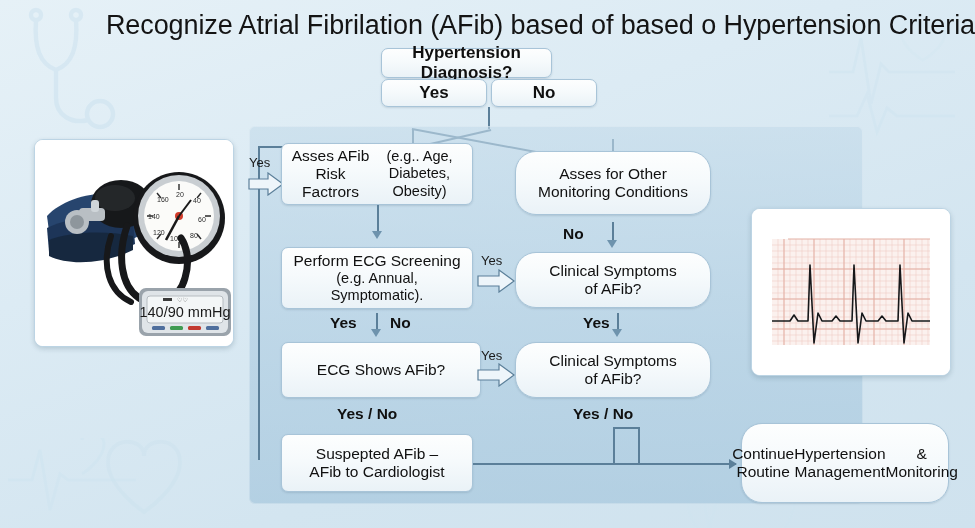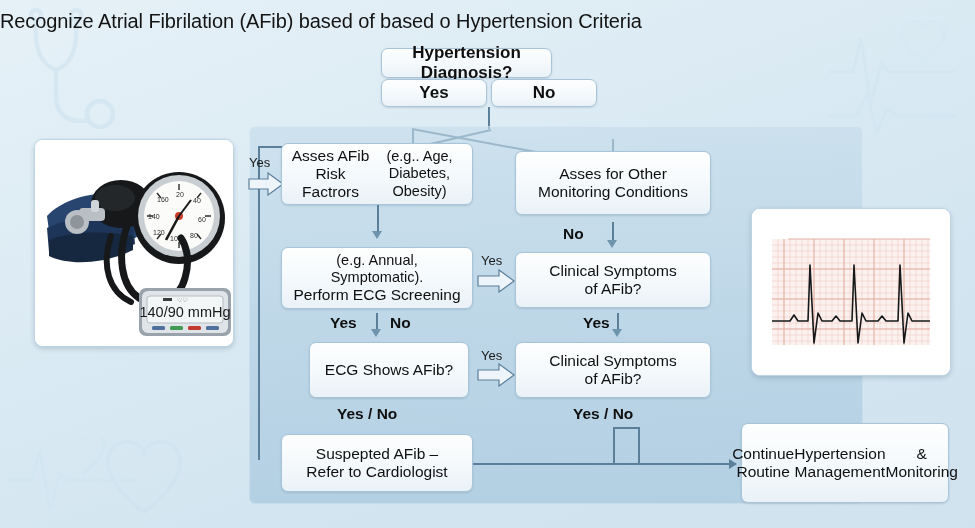--- a/index.html
+++ b/index.html
@@ -17,22 +17,22 @@
   .wm{position:absolute;opacity:.40;pointer-events:none;}
   .wm svg{display:block;}
   .wm-stetho{left:14px;top:2px;}
   .wm-ecg-tr{right:18px;top:20px;}
   .wm-heart-bl{left:96px;bottom:6px;}
   .wm-ecg-bl{left:8px;bottom:4px;}
   .wm-circle-br{right:150px;bottom:-30px;}
   
   .title{
     position:absolute;left:0;right:0;top:10px;
-    text-align:left;
-    font-size:20px;
+    text-align:right;
+    font-size:27px;
     color:#141414;
     letter-spacing:-0.1px;
     white-space:nowrap;
   }
   
   .box{
     position:absolute;
     box-sizing:border-box;
     border:1px solid #a8c4d8;
     border-radius:7px;
@@ -40,21 +40,21 @@
     box-shadow:0 1px 2px rgba(60,90,110,.18);
     display:flex;align-items:center;justify-content:center;
     text-align:center;
     color:#101010;
     line-height:1.18;
     padding:2px 6px;
   }
   .box.hdr{font-size:17px;font-weight:bold;}
   .box.yn{font-size:17px;font-weight:bold;}
   .box.node{font-size:15.5px;}
-  .box.node2{font-size:15.5px;}
+  .box.node2{font-size:15.5px;border-radius:21px;}
   
   .panel{
     position:absolute;
     left:249px;top:126px;width:614px;height:378px;
     border-radius:6px;
     background:linear-gradient(180deg,rgba(196,219,234,.62) 0%,rgba(176,206,226,.66) 55%,rgba(166,199,221,.70) 100%);
     box-shadow:inset 0 0 0 1px rgba(255,255,255,.25);
   }
   
   .card{
@@ -166,36 +166,36 @@
 
   <div class="box node" style="left:281px;top:143px;width:192px;height:62px;flex-direction:row;">
     <span>Asses AFib Risk Factrors</span>
     <span style="font-size:14.5px;text-align:center;">(e.g.. Age, Diabetes, Obesity)</span>
   </div>
 
   <div class="ln lnv" style="left:377px;top:205px;height:28px;"></div>
   <div class="arrowdn" style="left:372px;top:231px;"></div>
 
   <div class="box node" style="left:281px;top:247px;width:192px;height:62px;flex-direction:column;">
+    <span>Perform ECG Screening</span>
     <span style="font-size:14.5px;">(e.g. Annual, Symptomatic).</span>
-    <span>Perform ECG Screening</span>
   </div>
 
   <div class="lbl" style="left:330px;top:314px;">Yes</div>
   <div class="lbl" style="left:390px;top:314px;">No</div>
   <div class="ln lnv" style="left:376px;top:313px;height:18px;"></div>
   <div class="arrowdn" style="left:371px;top:329px;"></div>
 
-  <div class="box node" style="left:281px;top:342px;width:160px;height:56px;margin-left:28px;">ECG Shows AFib?</div>
+  <div class="box node" style="left:281px;top:342px;width:200px;height:56px;">ECG Shows AFib?</div>
 
   <div class="lbl" style="left:337px;top:405px;">Yes / No</div>
 
   <div class="box node" style="left:281px;top:434px;width:192px;height:58px;flex-direction:column;">
     <span>Suspepted AFib –</span>
-    <span>Refer to Cardiologist</span>
+    <span>AFib to Cardiologist</span>
   </div>
 
   <div class="box node2" style="left:515px;top:151px;width:196px;height:64px;flex-direction:column;">
     <span>Asses for Other</span>
     <span>Monitoring Conditions</span>
   </div>
 
   <div class="lbl" style="left:563px;top:225px;">No</div>
   <div class="ln lnv" style="left:612px;top:222px;height:20px;"></div>
   <div class="arrowdn" style="left:607px;top:240px;"></div>

